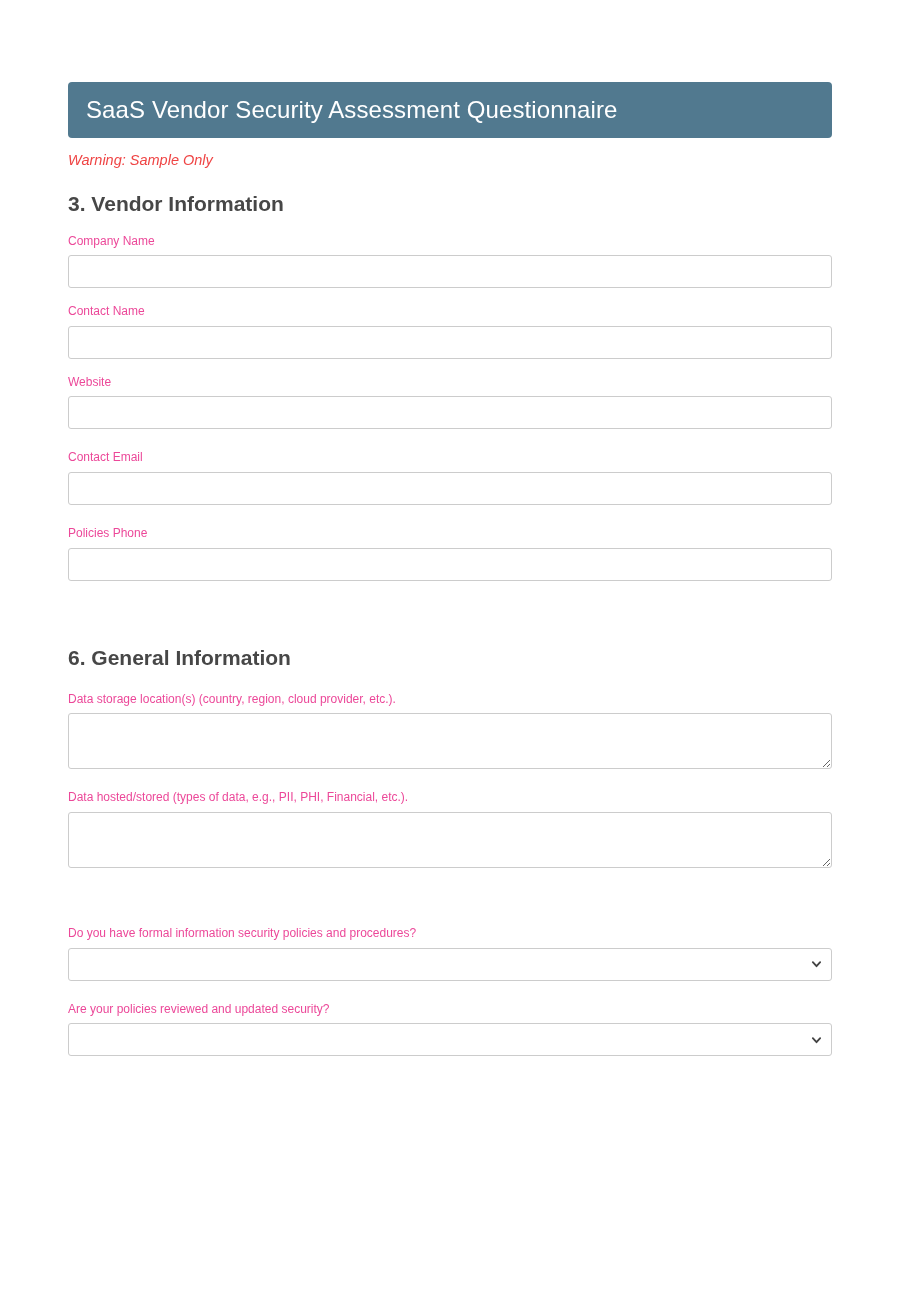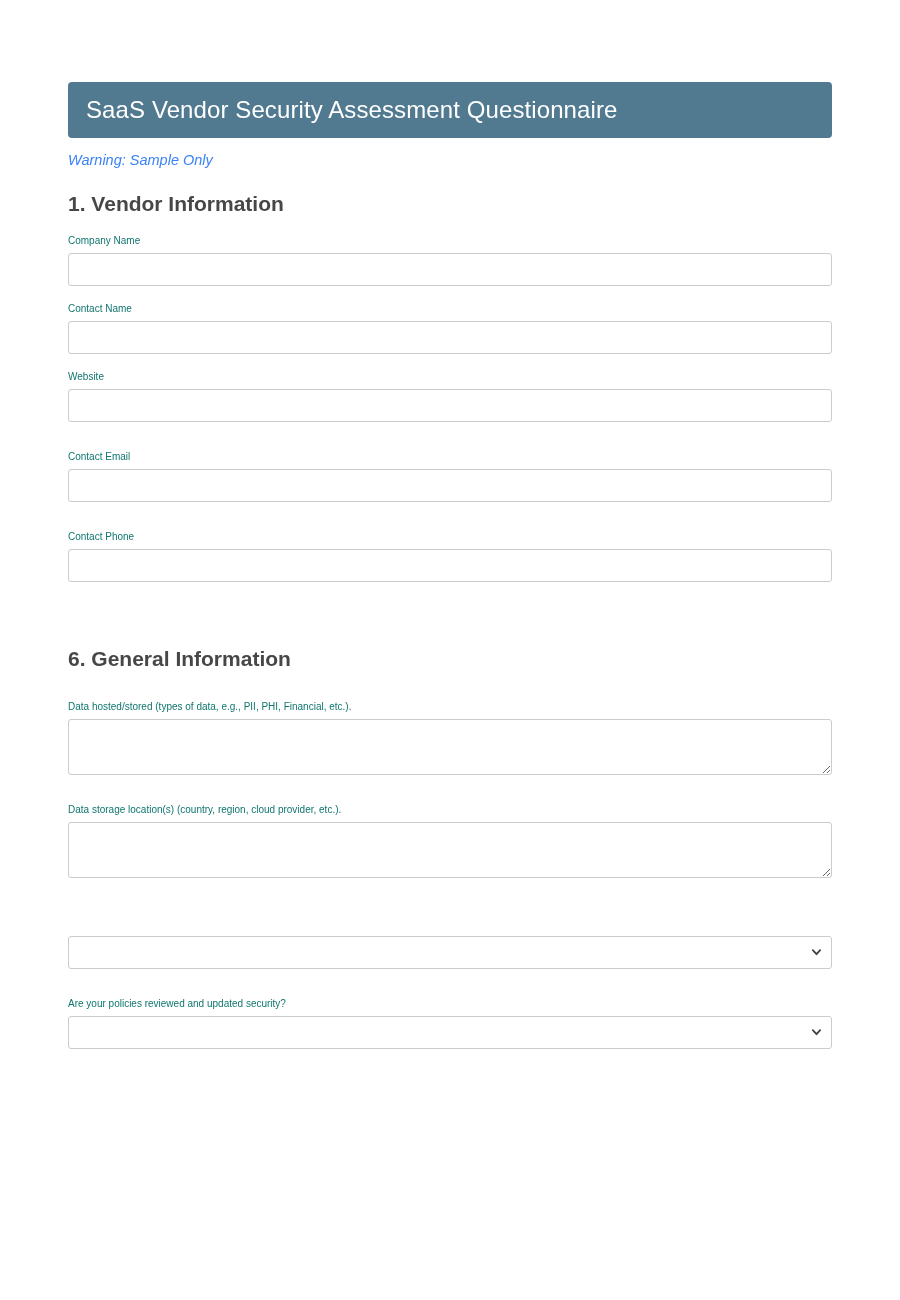--- a/index.html
+++ b/index.html
@@ -34,21 +34,21 @@
     color: #ffffff;
     font-size: 24px;
     font-weight: normal;
     letter-spacing: 0.1px;
     line-height: 1.1;
     margin: 0;
   }
 
   
   .warning {
-    color: #3b82f6;
+    color: #ef4444;
     font-style: italic;
     font-size: 14.5px;
     margin: 14px 0 0 0;
     line-height: 1.2;
   }
 
   
   .section {
     margin-top: 0;
   }
@@ -62,22 +62,22 @@
   .section-gap {
     height: 42px;
   }
 
   
   .field {
     margin-top: 16px;
   }
   .field-label {
     display: block;
-    font-size: 10px;
-    color: #0f766e;
+    font-size: 12px;
+    color: #ec4899;
     line-height: 1.3;
     margin-bottom: 6px;
   }
 
   .text-input,
   .text-area,
   .select-input {
     display: block;
     width: 100%;
     font-family: "Liberation Sans", sans-serif;
@@ -117,35 +117,35 @@
     top: 50%;
     transform: translateY(-50%);
     width: 11px;
     height: 11px;
     pointer-events: none;
     display: block;
   }
   .select-chevron svg { display: block; }
 
   
-  .field.tight { margin-top: 28px; }
+  .field.tight { margin-top: 21px; }
 </style>
 </head>
 <body>
 
 <div class="page">
 
   <div class="banner">
     <h1 class="banner-title">SaaS Vendor Security Assessment Questionnaire</h1>
   </div>
 
   <p class="warning">Warning: Sample Only</p>
 
   <div class="section">
-    <h2 class="section-title">1. Vendor Information</h2>
+    <h2 class="section-title">3. Vendor Information</h2>
 
     <div class="field">
       <label class="field-label">Company Name</label>
       <input class="text-input" type="text" value="" style="">
     </div>
 
     <div class="field">
       <label class="field-label">Contact Name</label>
       <input class="text-input" type="text" value="" style="">
     </div>
@@ -154,47 +154,48 @@
       <label class="field-label">Website</label>
       <input class="text-input" type="text" value="" style="">
     </div>
 
     <div class="field tight">
       <label class="field-label">Contact Email</label>
       <input class="text-input" type="text" value="" style="">
     </div>
 
     <div class="field tight">
-      <label class="field-label">Contact Phone</label>
+      <label class="field-label">Policies Phone</label>
       <input class="text-input" type="text" value="" style="">
     </div>
   </div>
 
   <div class="section-gap"></div>
 
   <div class="section">
     <h2 class="section-title">6. General Information</h2>
 
 
     <div class="field tight">
+      <label class="field-label">Data storage location(s) (country, region, cloud provider, etc.).</label>
+      <textarea class="text-area" style=""></textarea>
+    </div>
+
+    <div class="field tight">
       <label class="field-label">Data hosted/stored (types of data, e.g., PII, PHI, Financial, etc.).</label>
       <textarea class="text-area" style=""></textarea>
     </div>
-
-    <div class="field tight">
-      <label class="field-label">Data storage location(s) (country, region, cloud provider, etc.).</label>
-      <textarea class="text-area" style=""></textarea>
-    </div>
   </div>
 
   <div class="section-gap"></div>
 
   <div class="section">
 
     <div class="field">
+      <label class="field-label">Do you have formal information security policies and procedures?</label>
       <div class="select-wrap">
         <select class="select-input">
           <option></option>
         </select>
         <span class="select-chevron">
           <svg viewBox="0 0 12 12" width="11" height="11" aria-hidden="true">
             <path d="M2 4 L6 8.4 L10 4" fill="none" stroke="#444444" stroke-width="2" stroke-linecap="round" stroke-linejoin="round"></path>
           </svg>
         </span>
       </div>

